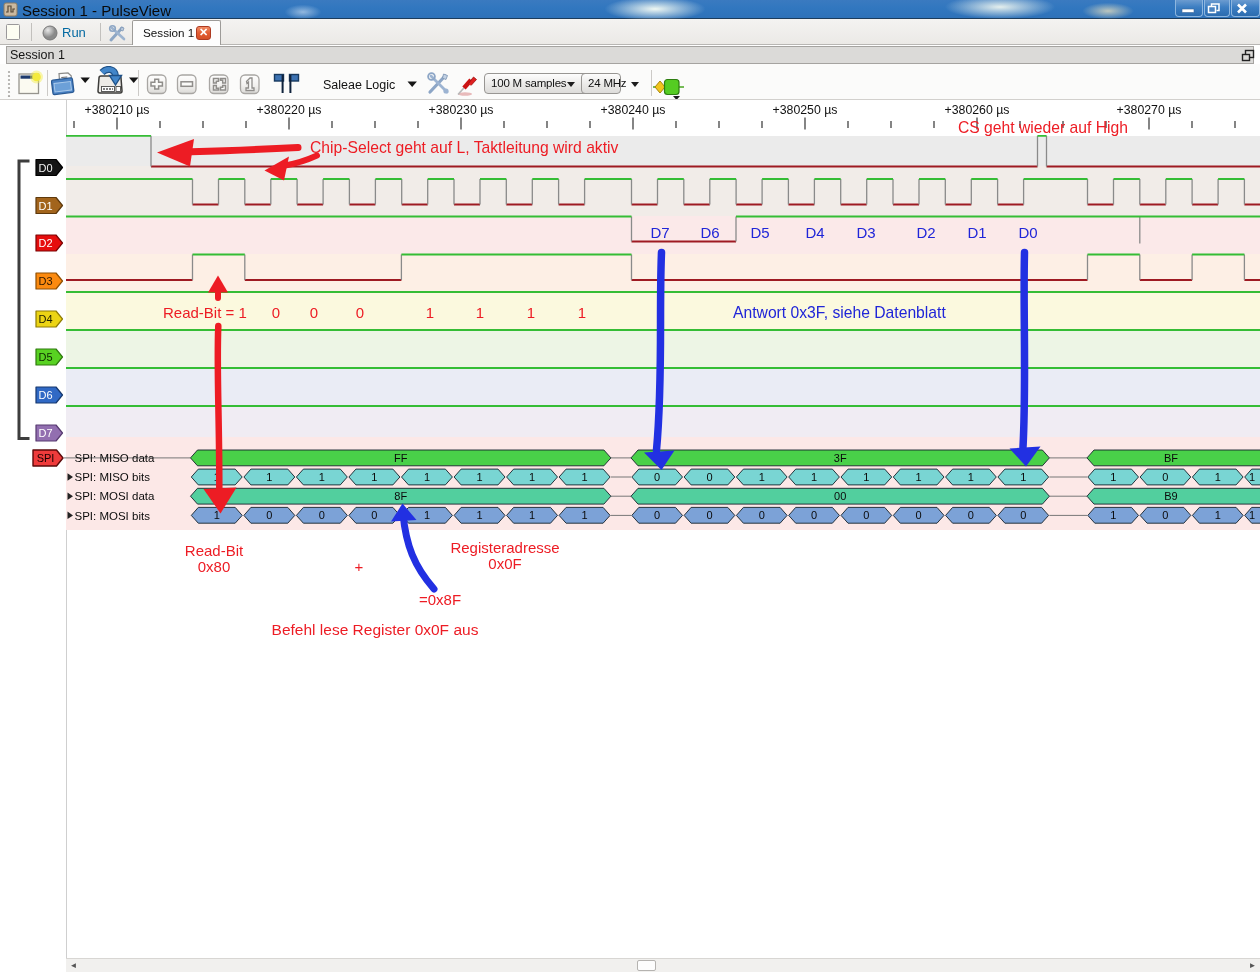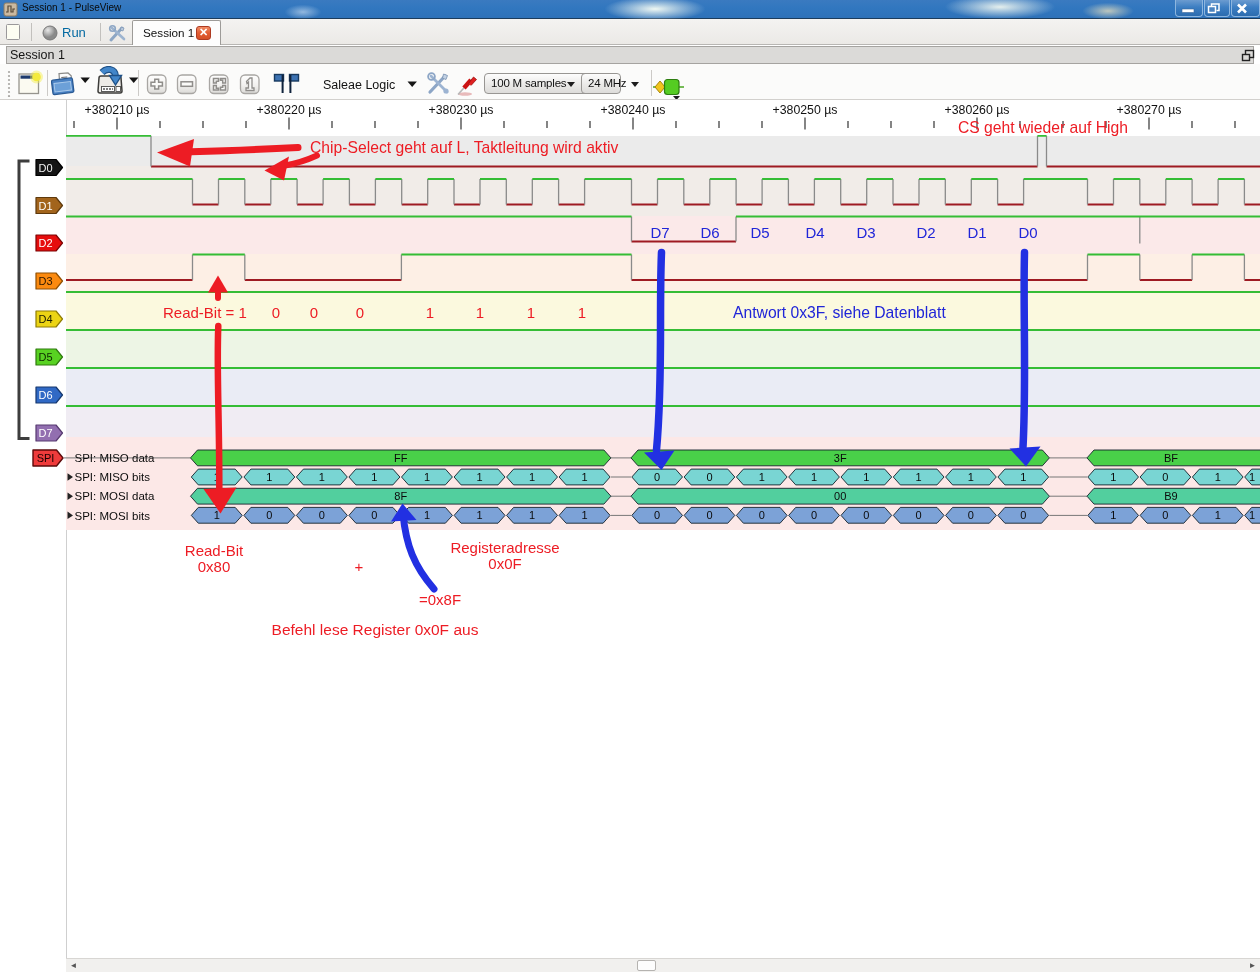--- a/index.html
+++ b/index.html
@@ -4,21 +4,21 @@
 html,body{width:1260px;height:972px;overflow:hidden;background:#fff;
   font-family:"Liberation Sans",sans-serif;position:relative}
 .abs{position:absolute}
 #titlebar{left:0;top:0;width:1260px;height:19px;
   background:linear-gradient(180deg,#3a7ac0 0%,#3177bf 45%,#2e72b9 100%);
   border-bottom:1px solid #1c3c5c}
 #titlebar .glow1{left:600px;top:-4px;width:110px;height:26px;background:radial-gradient(ellipse at center,rgba(250,255,245,.95),rgba(255,255,255,0) 65%);}
 #titlebar .glow2{left:940px;top:-6px;width:120px;height:26px;background:radial-gradient(ellipse at center,rgba(248,252,242,.9),rgba(255,255,255,0) 65%);}
 #titlebar .glow3{left:1080px;top:2px;width:56px;height:18px;background:radial-gradient(ellipse at center,rgba(235,225,190,.75),rgba(255,255,255,0) 65%);}
 #titlebar .glow4{left:283px;top:4px;width:40px;height:16px;background:radial-gradient(ellipse at center,rgba(230,240,250,.55),rgba(255,255,255,0) 65%);}
-#title-text{left:22px;top:2px;font-size:10px;color:#0a0a0a}
+#title-text{left:22px;top:2px;font-size:15px;color:#0a0a0a}
 .winbtn{top:0;height:17px;border:1px solid #8db6df;border-top:none;border-radius:0 0 4px 4px;
   background:linear-gradient(180deg,rgba(255,255,255,.25),rgba(255,255,255,.05) 45%,rgba(30,70,110,.15));}
 #tabrow{left:0;top:19px;width:1260px;height:26px;background:linear-gradient(180deg,#f4f3f1,#ebe9e6);border-bottom:1px solid #b8b6b3}
 .vsep{top:23px;height:18px;width:1px;background:#c2c0bd}
 #runtxt{left:62px;top:25px;font-size:13px;color:#0369a1}
 #tab{left:132px;top:20px;width:89px;height:25px;background:#fdfdfd;border:1px solid #9d9b98;border-bottom:none;border-radius:2px 2px 0 0}
 #tabtxt{left:143px;top:26px;font-size:11.7px;color:#111}
 #tabclose{left:196px;top:26px;width:15px;height:14px;border-radius:3px;border:1px solid #ad3a21;
   background:linear-gradient(180deg,#f08c64,#e25b31 50%,#d54f26);}
 #tabclose span{position:absolute;left:0;top:-1px;width:100%;text-align:center;font-size:11px;font-weight:bold;color:#fff}

